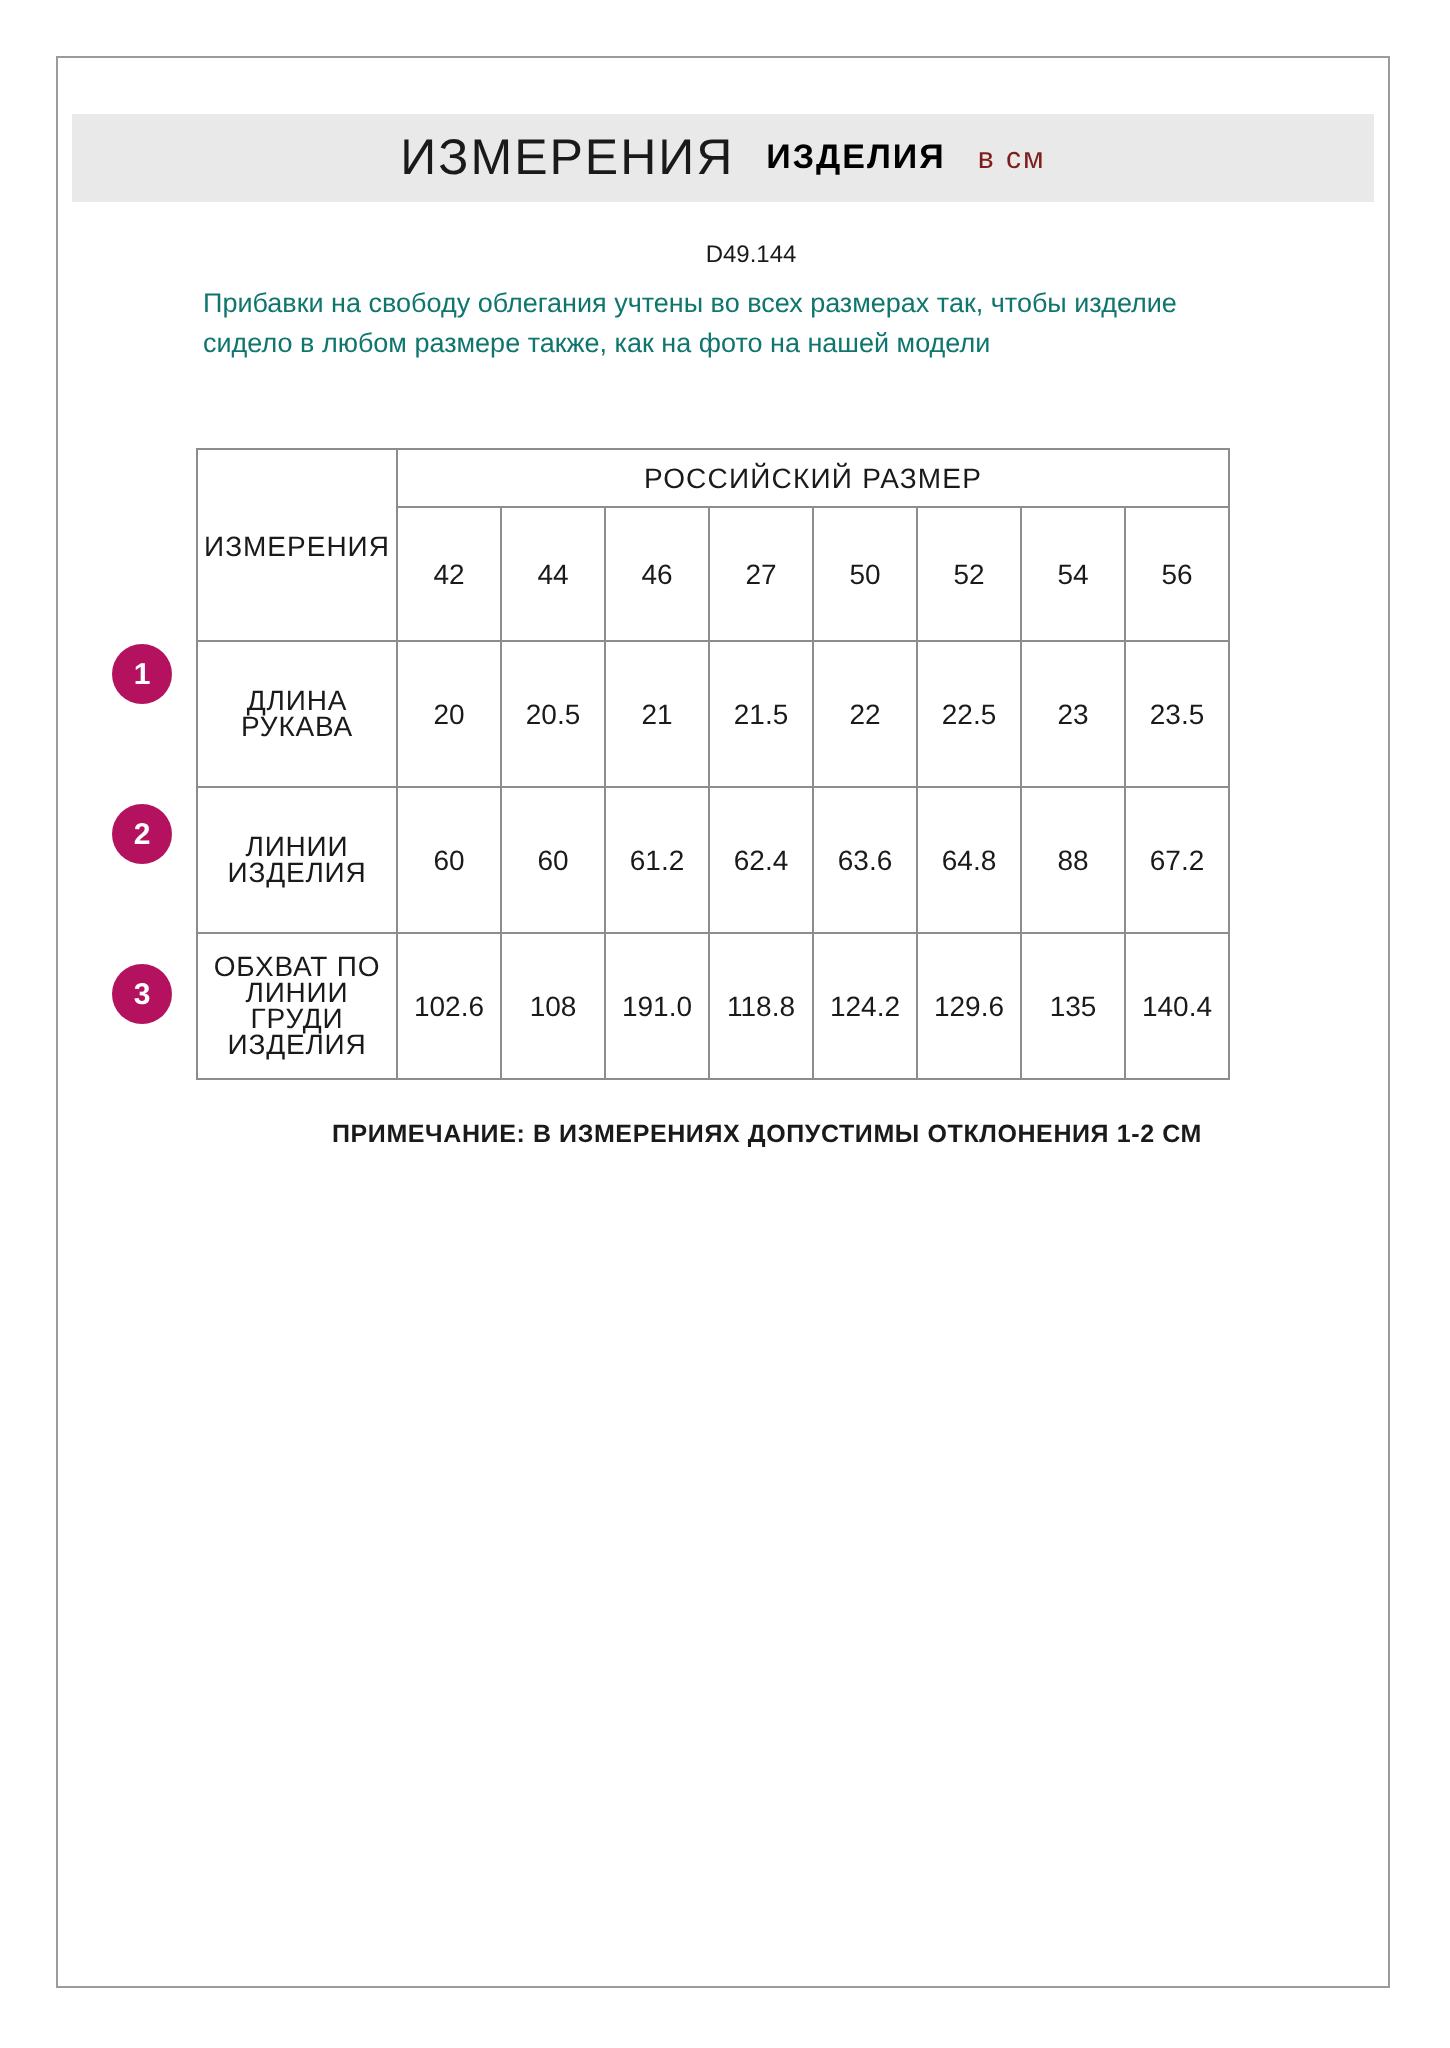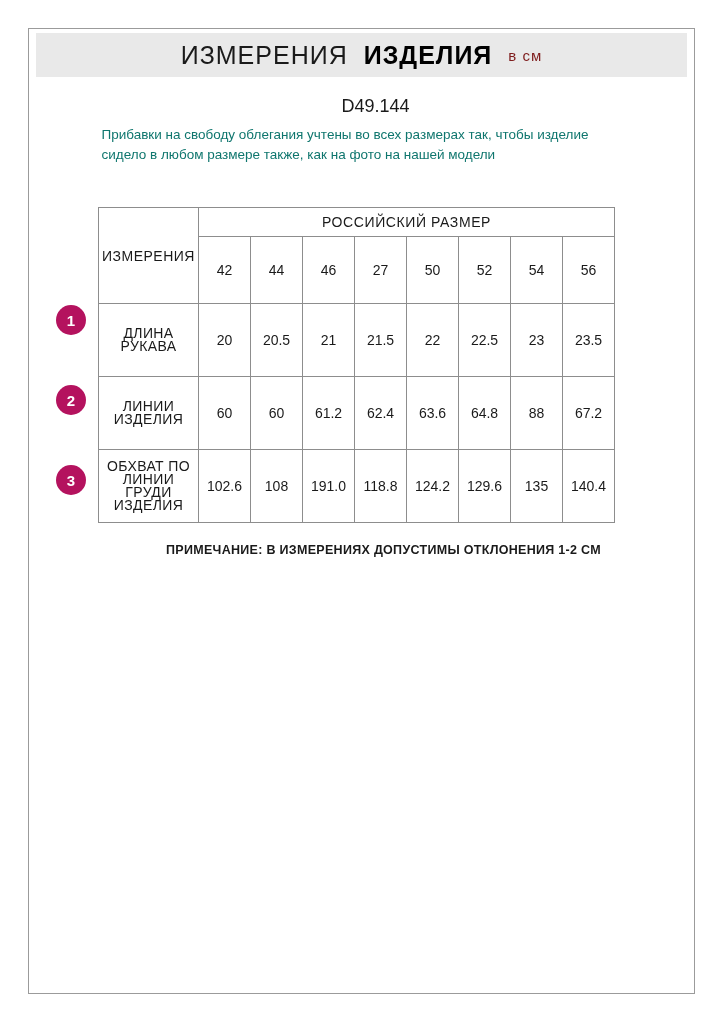--- a/index.html
+++ b/index.html
@@ -20,52 +20,52 @@
     left: 28px;
     top: 28px;
     width: 667px;
     height: 966px;
     border: 1px solid #9b9b9b;
     box-sizing: border-box;
   }
   .content {
     position: absolute;
     left: 28px;
-    top: 12px;
+    top: 36px;
     width: 667px;
     box-sizing: border-box;
   }
   .title-bar {
     margin: 21px 8px 0 8px;
     background: #e9e9e9;
     height: 44px;
     display: flex;
     align-items: center;
     justify-content: center;
     gap: 16px;
   }
   .title-word-1 {
     font-size: 25px;
     letter-spacing: 1px;
     color: #1a1a1a;
   }
   .title-word-2 {
-    font-size: 25px;
+    font-size: 17px;
     font-weight: bold;
     letter-spacing: 1px;
     color: #000000;
   }
   .title-word-3 {
     font-size: 15px;
     letter-spacing: 1px;
     color: #7f1d1d;
   }
   .article {
     text-align: center;
-    font-size: 18px;
+    font-size: 12px;
     margin-top: 19px;
     color: #1a1a1a;
     padding-left: 28px;
   }
   .subtitle {
     text-align: left;
     font-size: 13.5px;
     line-height: 20px;
     margin: 8px auto 0 auto;
     width: 520px;

